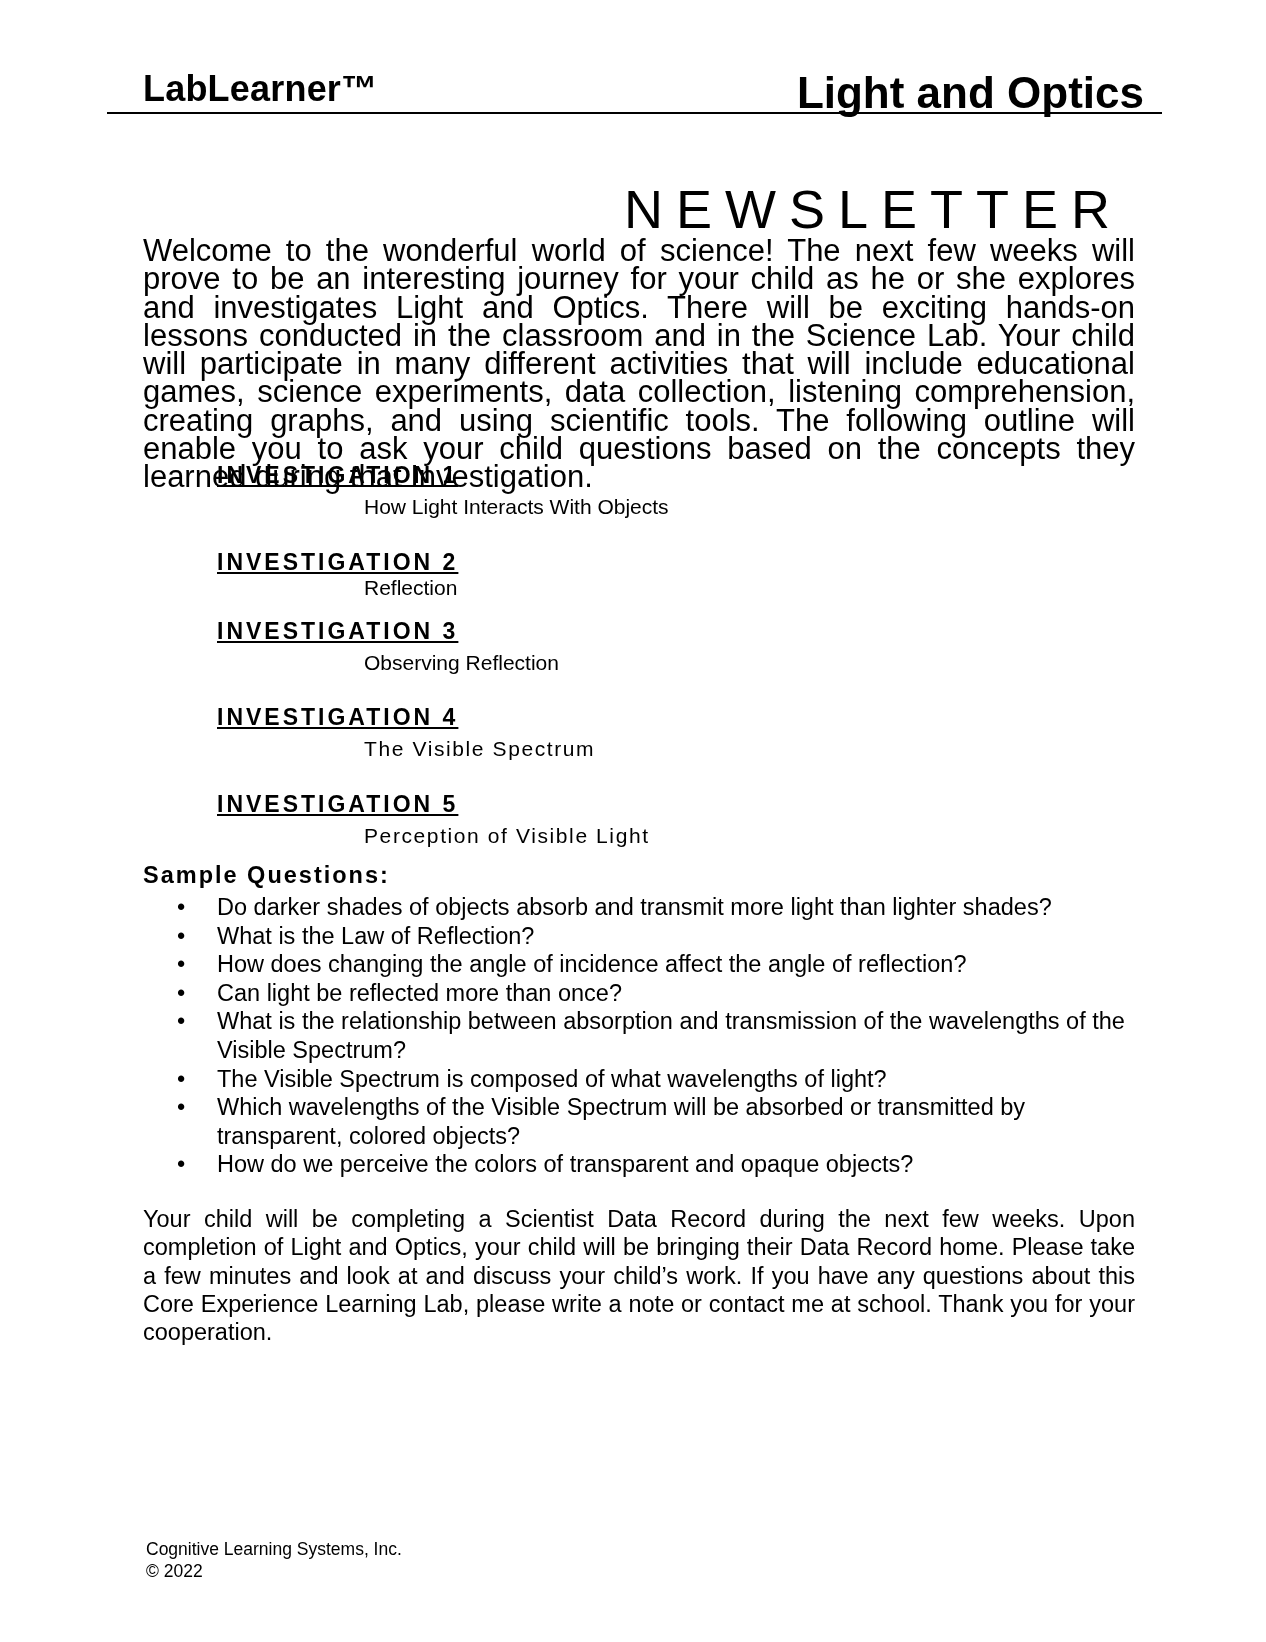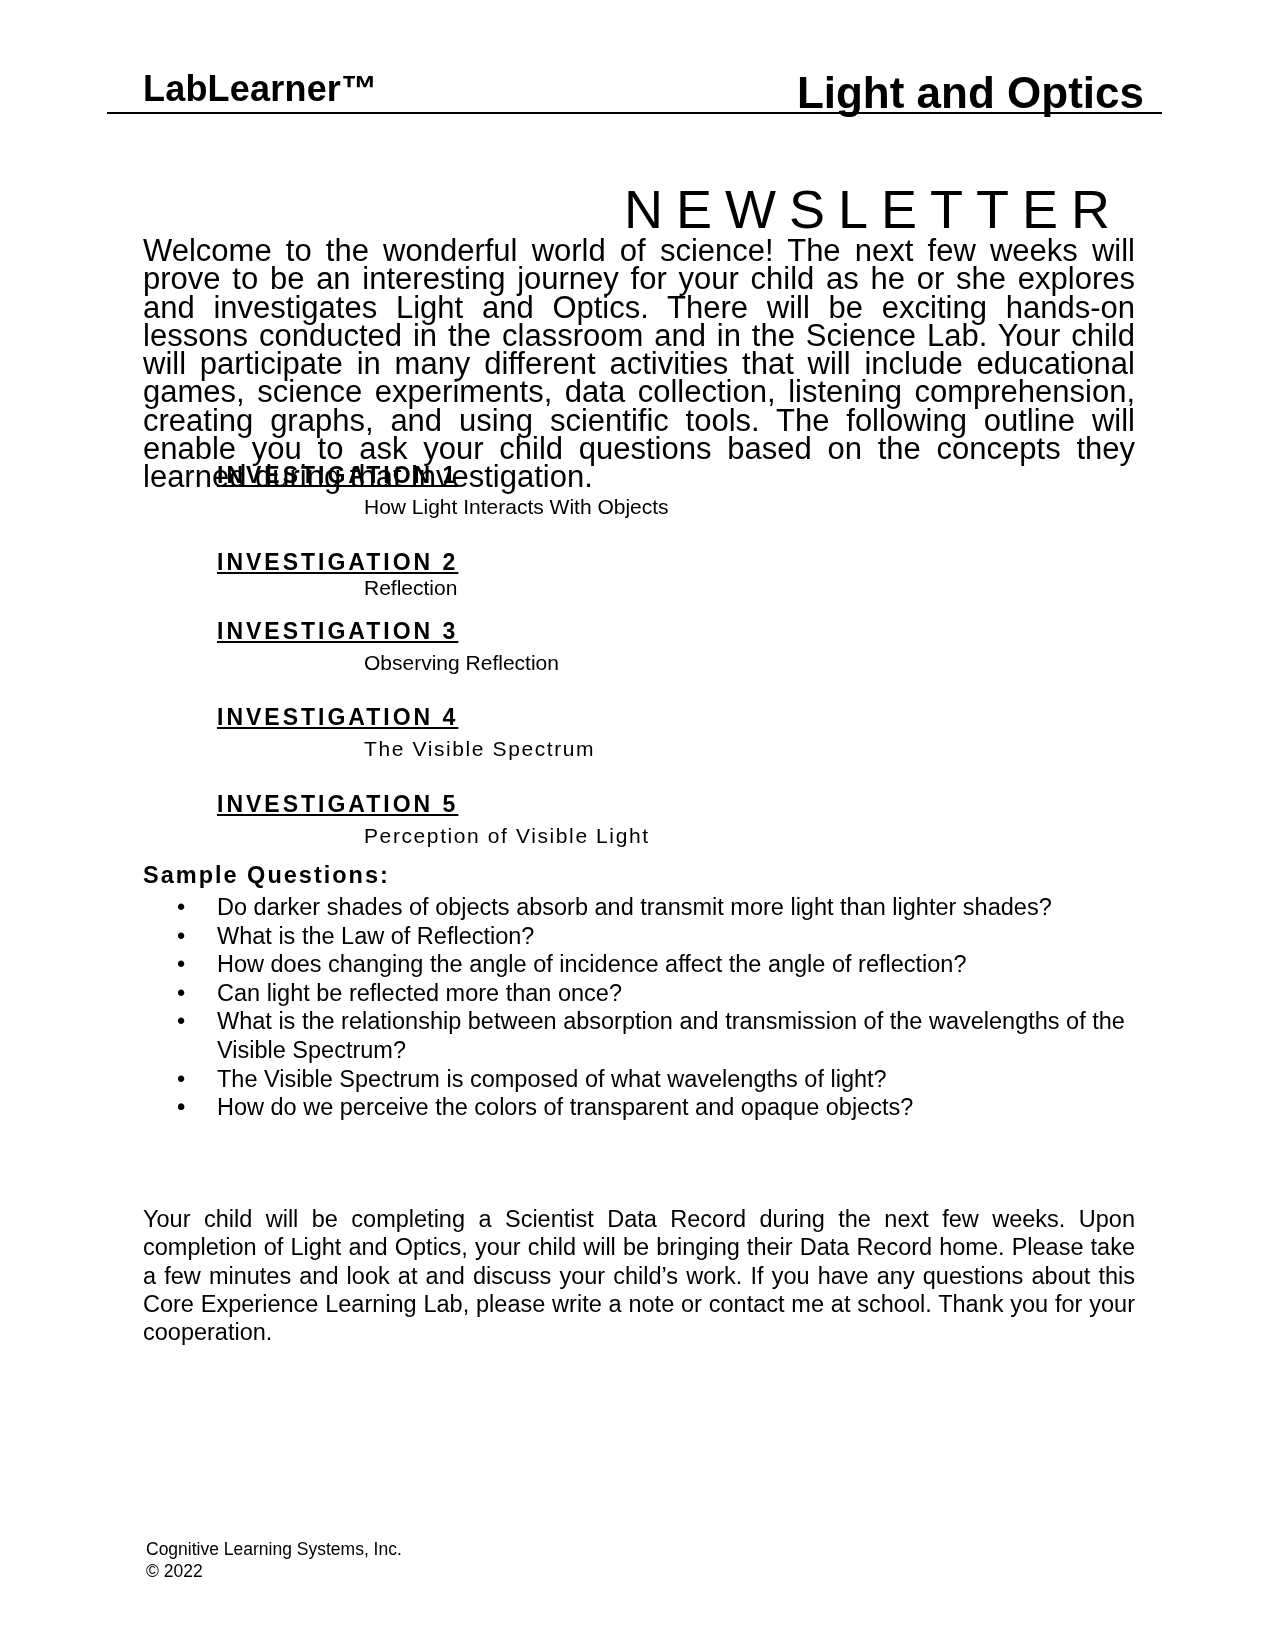--- a/index.html
+++ b/index.html
@@ -150,21 +150,21 @@
 
 <div class="sample-heading">Sample Questions:</div>
 
 <ul class="questions">
   <li><span class="bullet">•</span><span>Do darker shades of objects absorb and transmit more light than lighter shades?</span></li>
   <li><span class="bullet">•</span><span>What is the Law of Reflection?</span></li>
   <li><span class="bullet">•</span><span>How does changing the angle of incidence affect the angle of reflection?</span></li>
   <li><span class="bullet">•</span><span>Can light be reflected more than once?</span></li>
   <li><span class="bullet">•</span><span>What is the relationship between absorption and transmission of the wavelengths of the Visible Spectrum?</span></li>
   <li><span class="bullet">•</span><span>The Visible Spectrum is composed of what wavelengths of light?</span></li>
-  <li><span class="bullet">•</span></li>
+  <li><span class="bullet">•</span><span>Which wavelengths of the Visible Spectrum will be absorbed or transmitted by transparent, colored objects?</span></li>
   <li><span class="bullet">•</span><span>How do we perceive the colors of transparent and opaque objects?</span></li>
 </ul>
 
 <div class="closing">Your child will be completing a Scientist Data Record during the next few weeks.  Upon completion of Light and Optics, your child will be bringing their Data Record home.  Please take a few minutes and look at and discuss your child’s work.  If you have any questions about this Core Experience Learning Lab, please write a note or contact me at school.  Thank you for your cooperation.</div>
 
 <div class="footer">
   <div>Cognitive Learning Systems, Inc.</div>
   <div>© 2022</div>
 </div>
 

